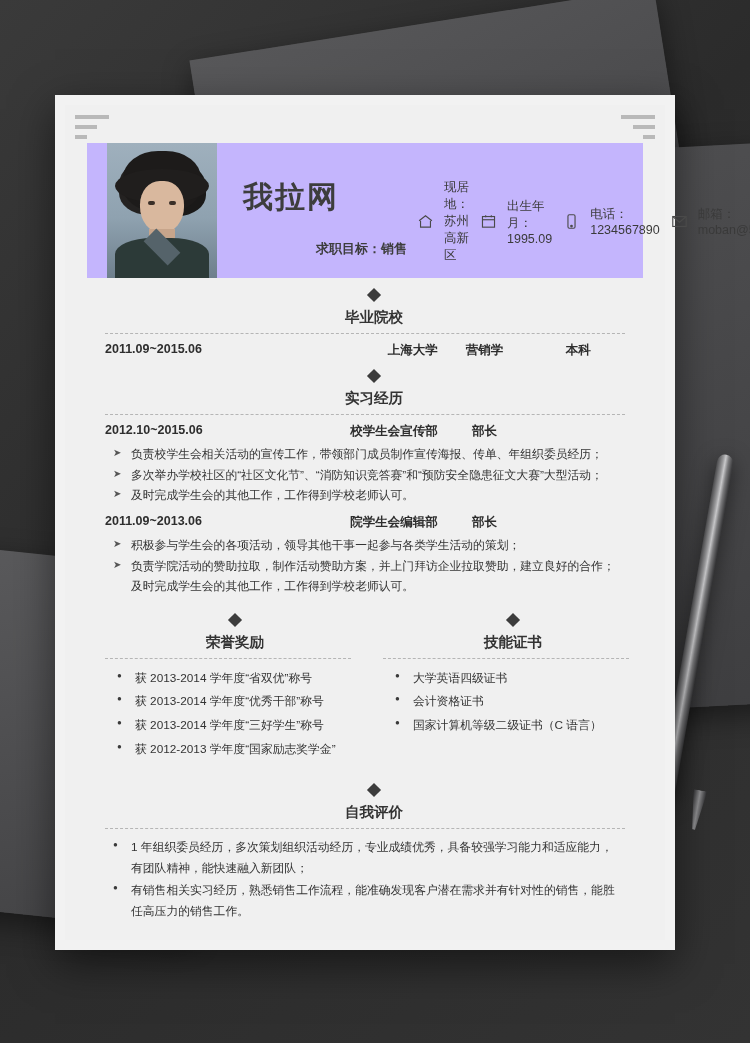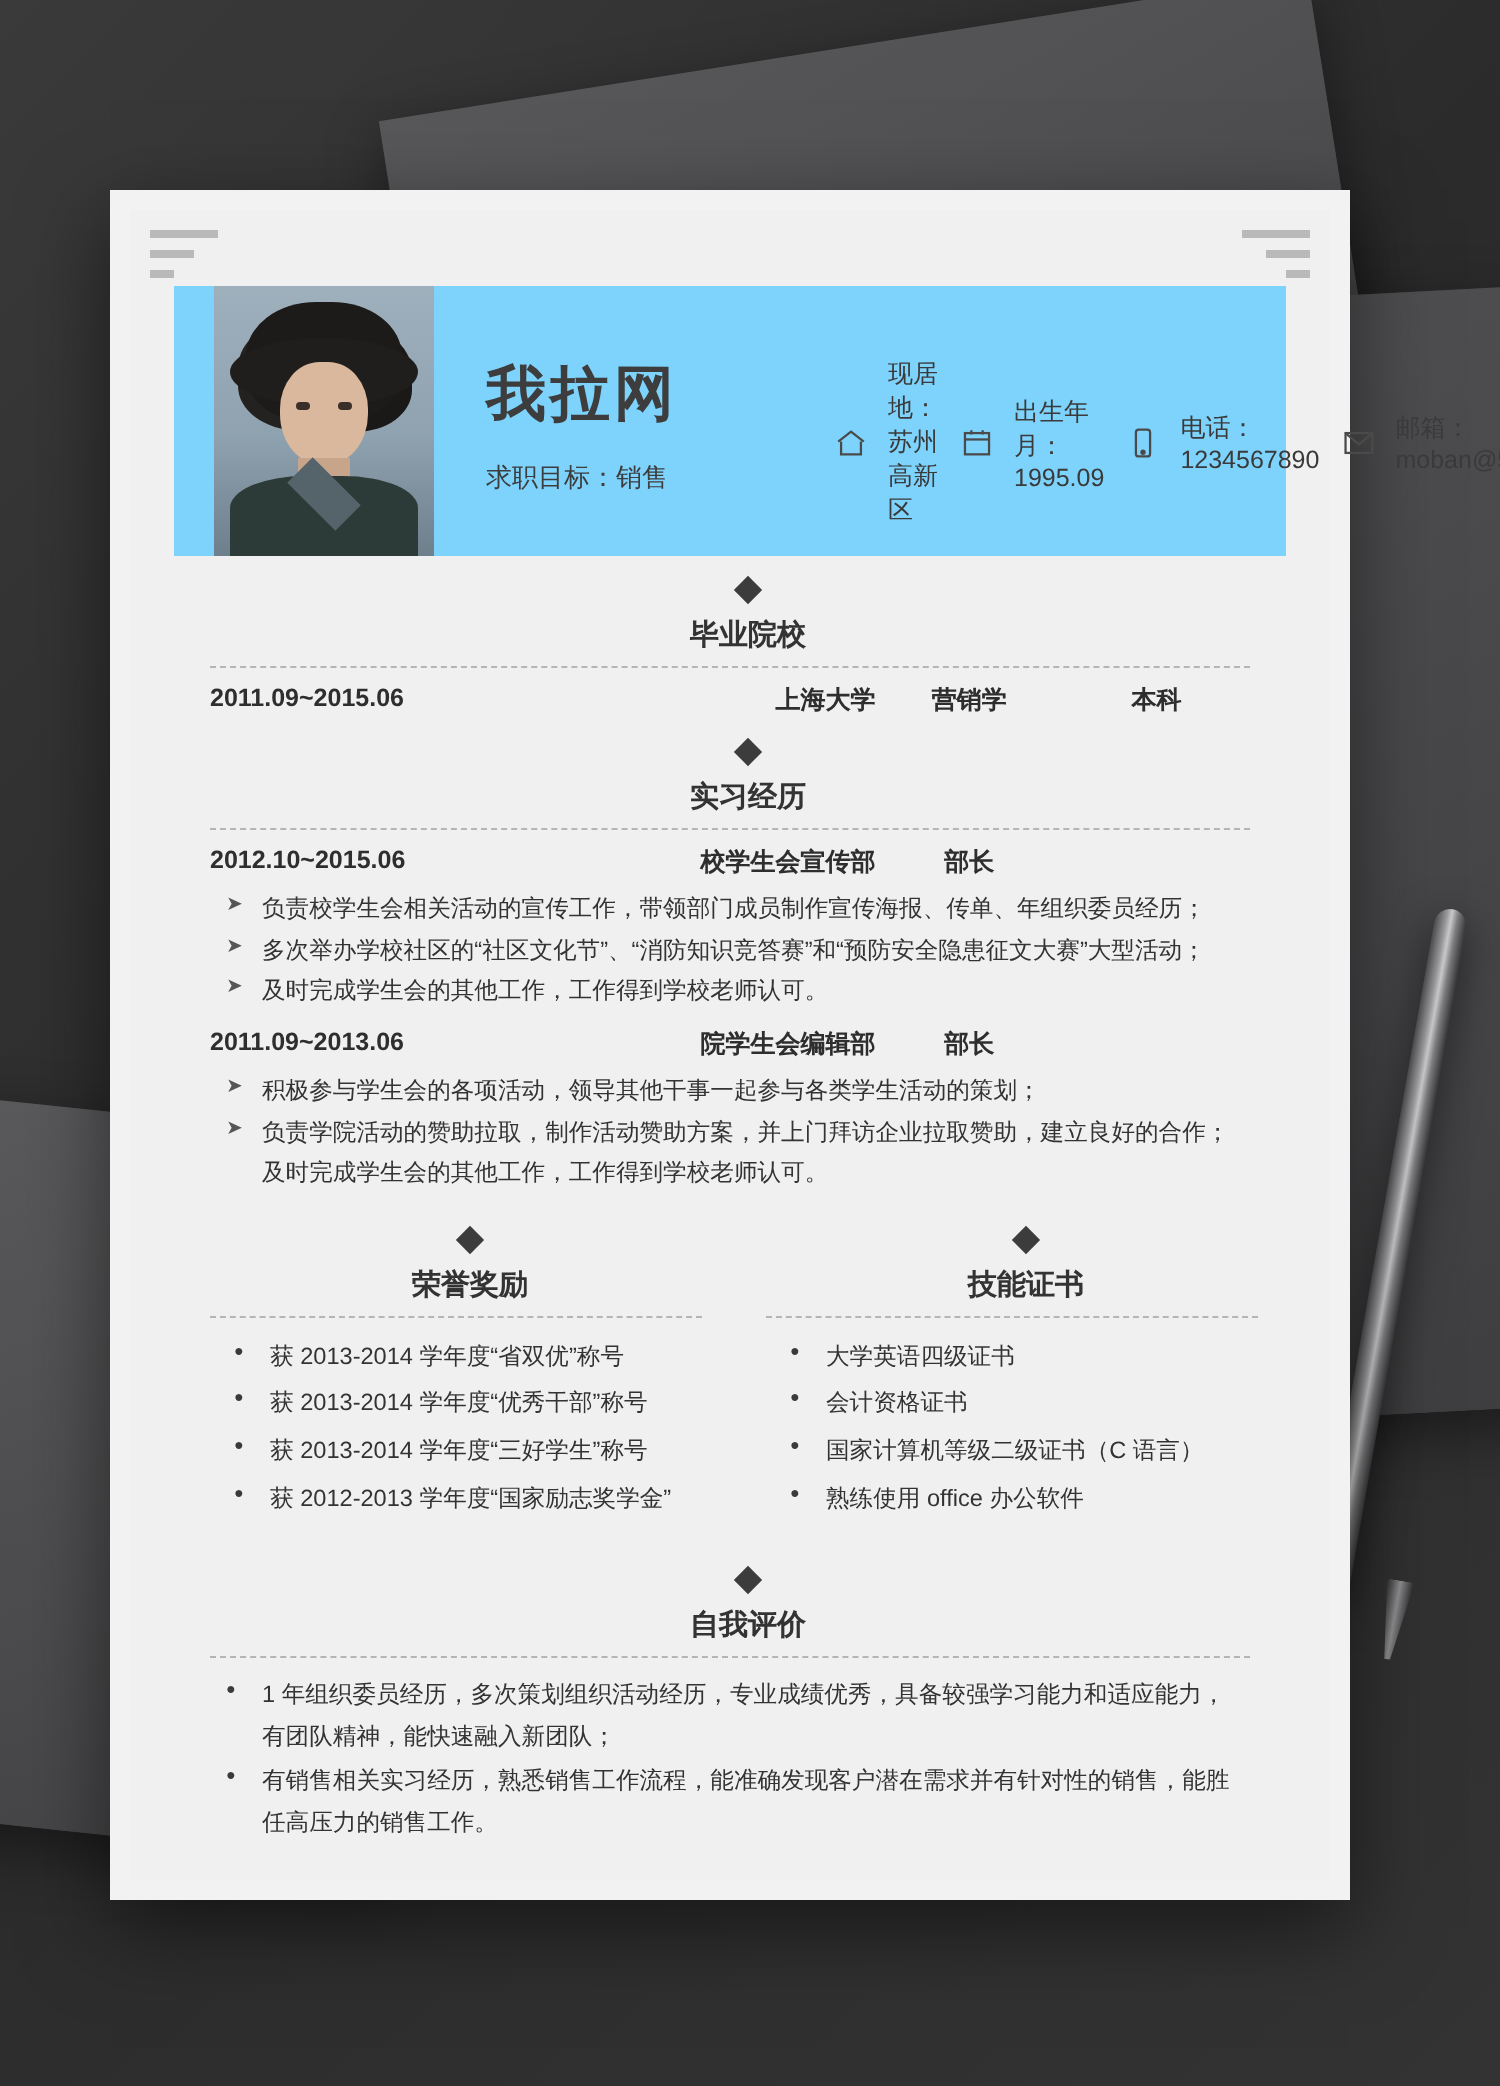--- a/index.html
+++ b/index.html
@@ -86,21 +86,21 @@
   .corner .h1 { width: 34px; height: 4px; left: 0; top: 0; }
   .corner .h2 { width: 22px; height: 4px; left: 0; top: 10px; }
   .corner .h3 { width: 12px; height: 4px; left: 0; top: 20px; }
   .corner.tr .h2, .corner.tr .h3 { left: auto; right: 0; }
 
   
   .header {
     position: absolute;
     left: 22px; right: 22px; top: 38px;
     height: 135px;
-    background: #7dd3fc;
+    background: #c4b5fd;
     display: flex;
     align-items: stretch;
   }
   .photo {
     width: 110px; height: 135px;
     margin-left: 20px;
     overflow: hidden;
     background: #8b98a3;
     position: relative;
     flex: 0 0 auto;
@@ -146,22 +146,22 @@
 
   .name-block {
     flex: 0 0 auto;
     padding: 34px 0 0 26px;
     width: 190px;
   }
   .name {
     font-size: 30px; font-weight: bold; color: #3d3d3d; letter-spacing: 2px;
   }
   .target {
-    margin-top: 12px;
-    font-size: 13px; color: #3d3d3d; font-weight: normal;
+    margin-top: 22px;
+    font-size: 13px; color: #3d3d3d; font-weight: bold; text-align: right;
   }
   .contact {
     flex: 1 1 auto;
     padding: 22px 10px 0 10px;
     display: flex; flex-direction: row; justify-content: center;
     gap: 9px;
   }
   .contact-row {
     display: flex; align-items: center; font-size: 12.5px; color: #3a3a3a;
   }
@@ -376,21 +376,20 @@
         <div class="col">
           <div class="sec-title">
             <span class="diamond"></span>
             <span>技能证书</span>
           </div>
           <div class="rule"></div>
           <ul class="bullets dots">
             <li>大学英语四级证书</li>
             <li>会计资格证书</li>
             <li>国家计算机等级二级证书（C 语言）</li>
-            <li>熟练使用 office 办公软件</li>
           </ul>
         </div>
       </div>
 
       <div class="spacer-md"></div>
 
       <div class="self">
         <div class="sec-title">
           <span class="diamond"></span>
           <span>自我评价</span>

